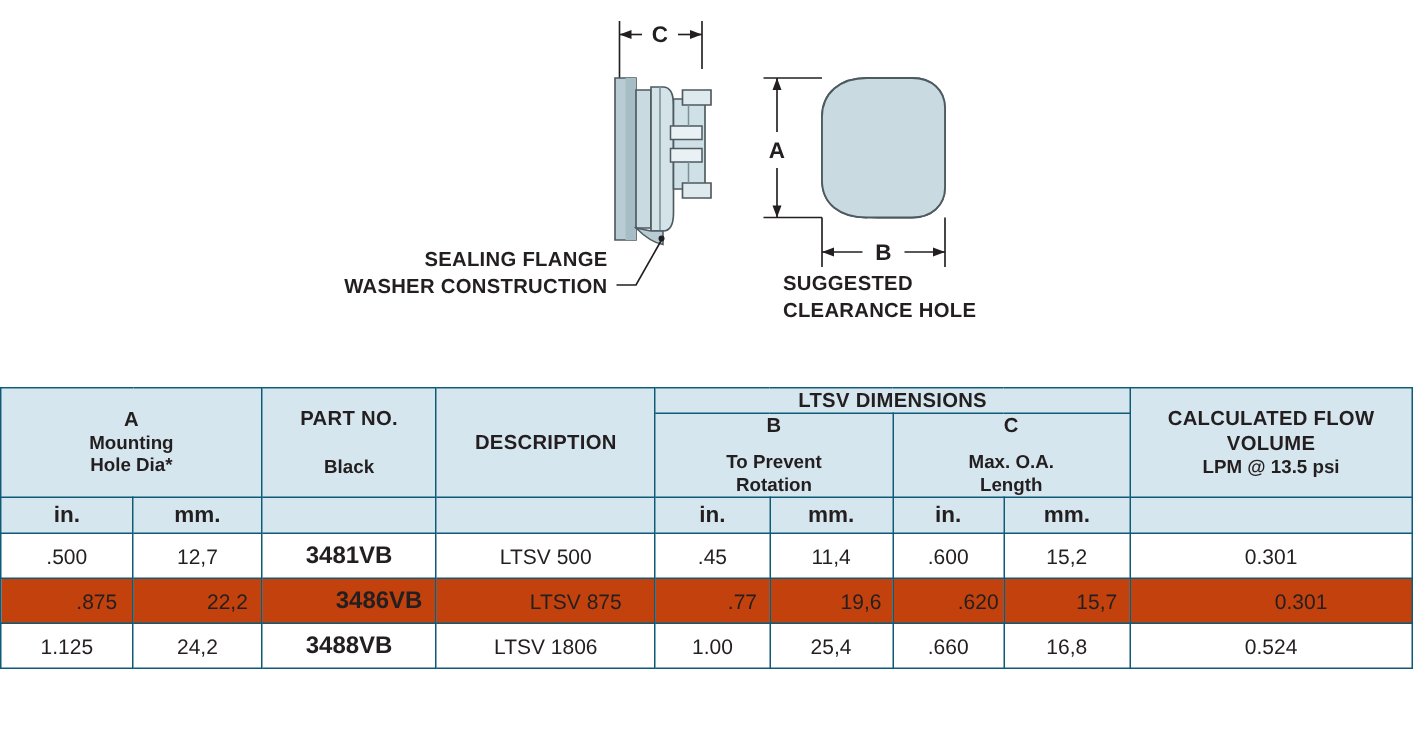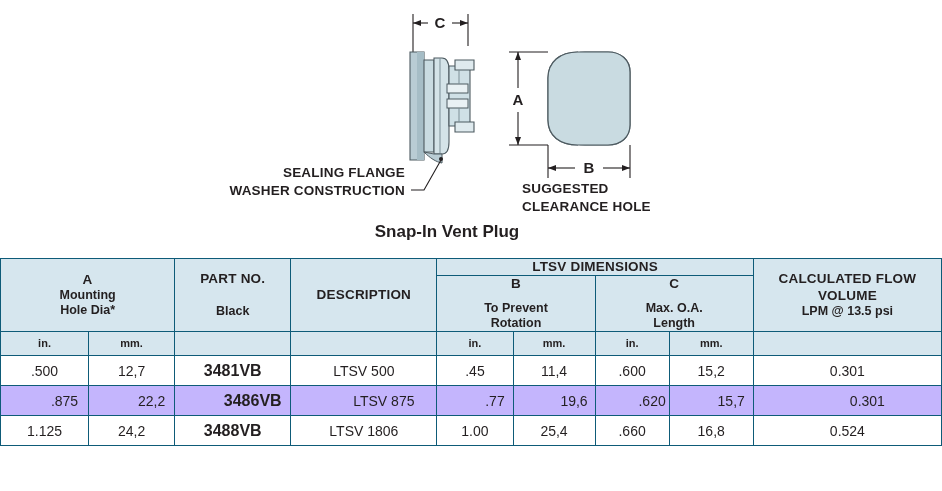--- a/index.html
+++ b/index.html
@@ -70,24 +70,24 @@
     vertical-align: middle;
     color: #231f20;
   }
   table.spec thead th {
     background: #d6e6ee;
     font-weight: bold;
     line-height: 1.25;
   }
   .hdr-main { font-size: 13.5px; letter-spacing: .2px; }
   .hdr-sub  { font-size: 12.5px; font-weight: bold; }
-  .unit-row th { height: 23px; background: #d6e6ee; font-weight: normal; font-size: 11px; }
+  .unit-row th { height: 23px; background: #d6e6ee; font-weight: normal; font-size: 15px; }
 
   tbody td { height: 29px; background: #ffffff; font-size: 14px; }
-  tbody tr.alt td { background: #c4b5fd; padding-left: 40px; }
+  tbody tr.alt td { background: #c2410c; padding-left: 40px; }
   td.partno { font-weight: bold; font-size: 16px; color: #0e3d5c; }
   td.descr { text-align: center; }
 
   .cell-stack { display:block; line-height: 1.22; }
 
   .blank-head { background: #d6e6ee !important; }
 
   .table-wrap { position: relative; }
 </style>
 </head>
@@ -172,23 +172,20 @@
       <line x1="603" y1="168" x2="630" y2="168"></line>
     </g>
     <polygon points="548,168 556,165 556,171" fill="#231f20"></polygon>
     <polygon points="630,168 622,165 622,171" fill="#231f20"></polygon>
     <text class="dim-label" x="589" y="173" text-anchor="middle">B</text>
 
     <text class="callout-text" x="522" y="193" text-anchor="start">SUGGESTED</text>
     <text class="callout-text" x="522" y="211" text-anchor="start">CLEARANCE HOLE</text>
   </svg>
 
-  <div class="fig-title">
-    <span>Snap-In Vent Plug</span>
-  </div>
 </div>
 
 <div class="table-wrap">
 <table class="spec">
   <colgroup>
     <col style="width:88px">
     <col style="width:86px">
     <col style="width:116px">
     <col style="width:146px">
     <col style="width:76px">

